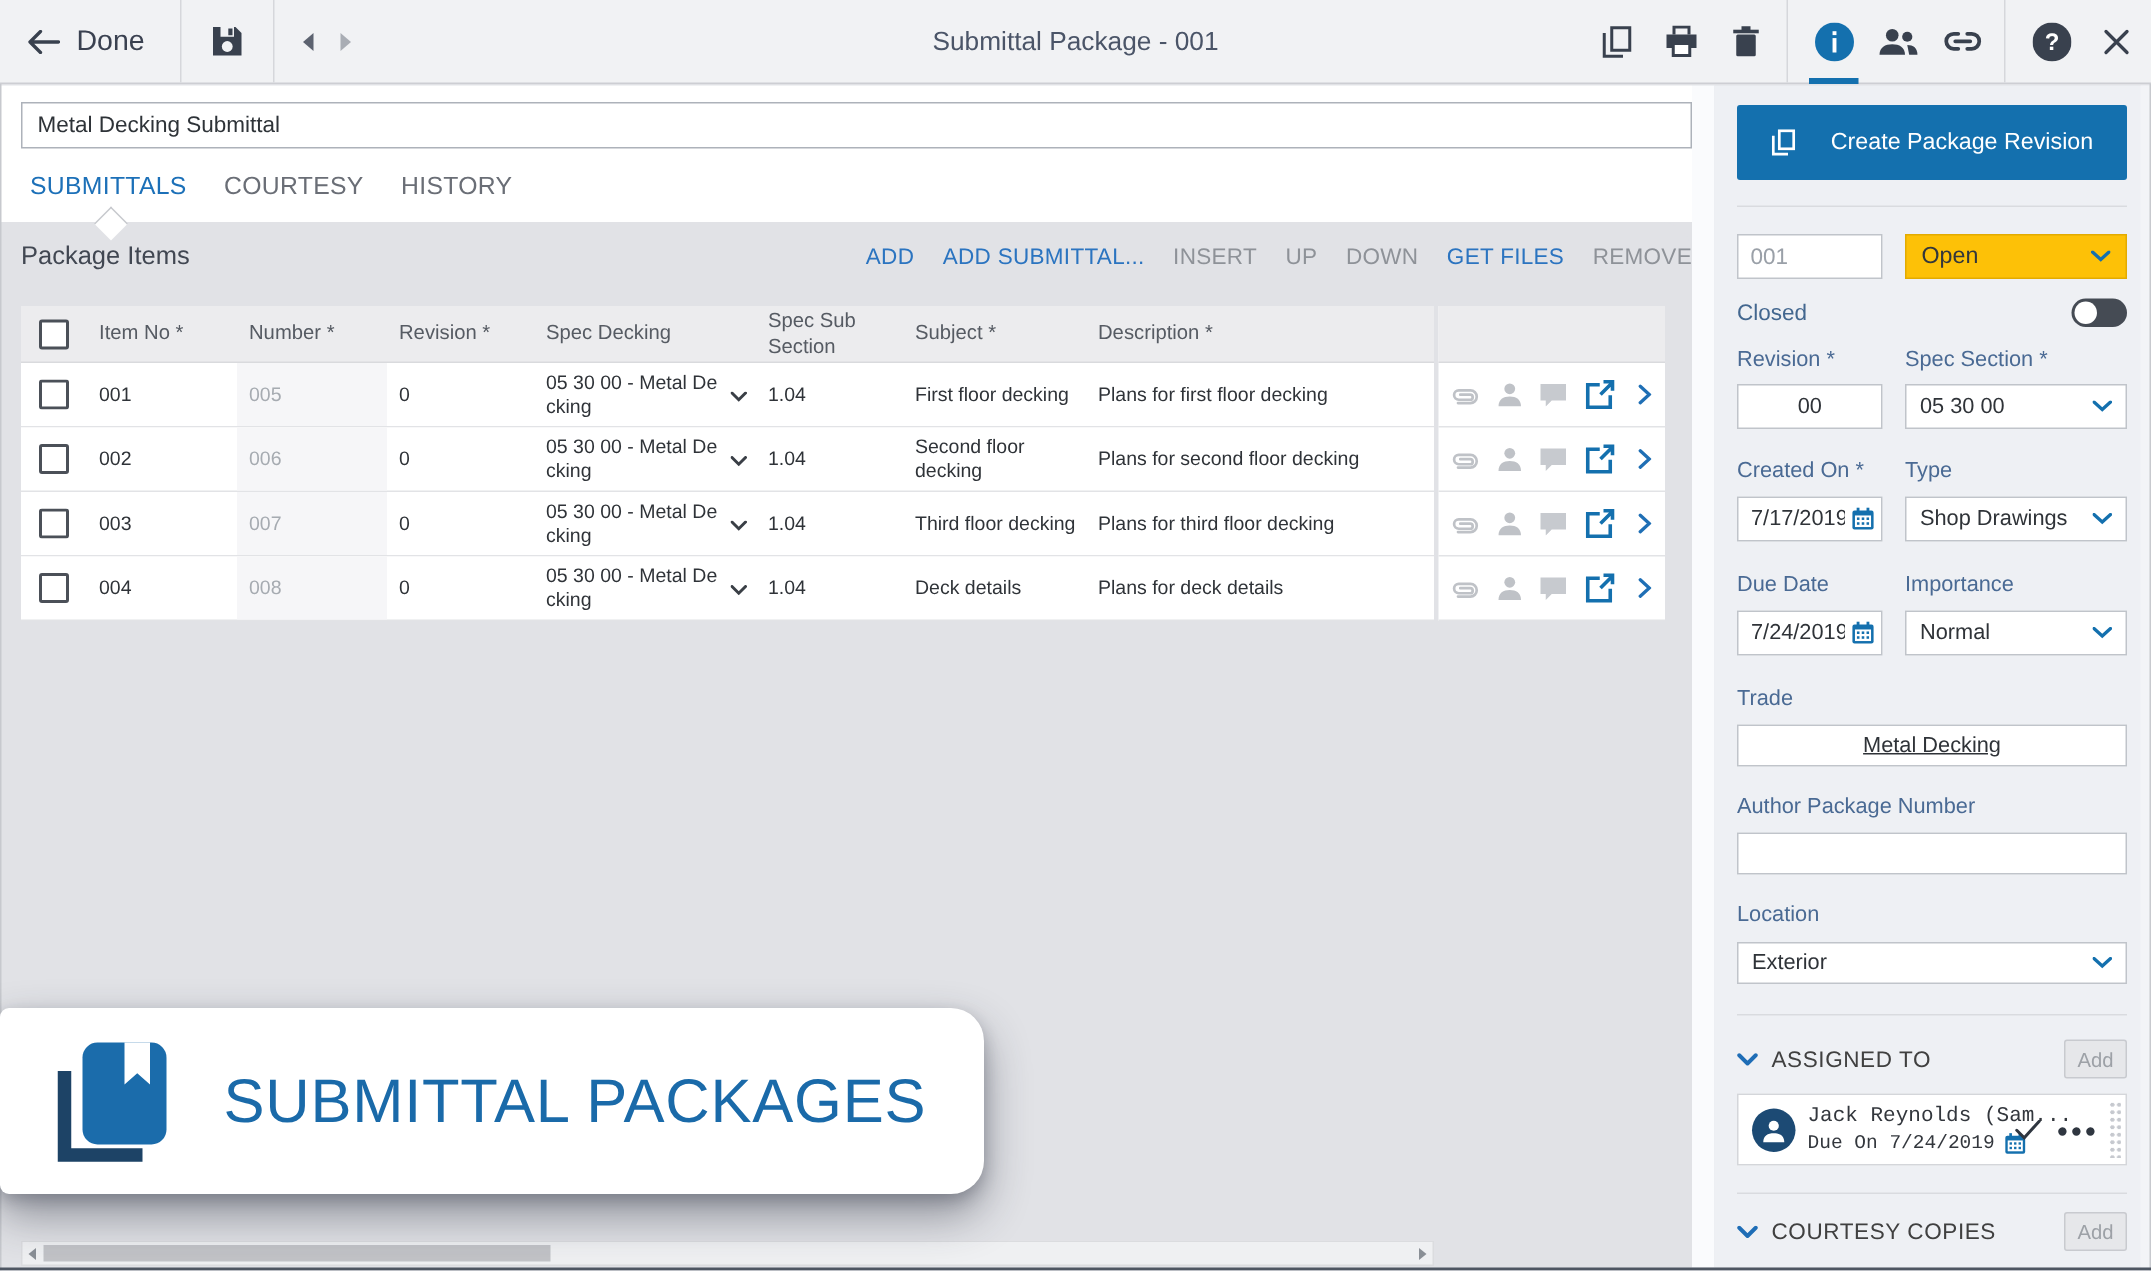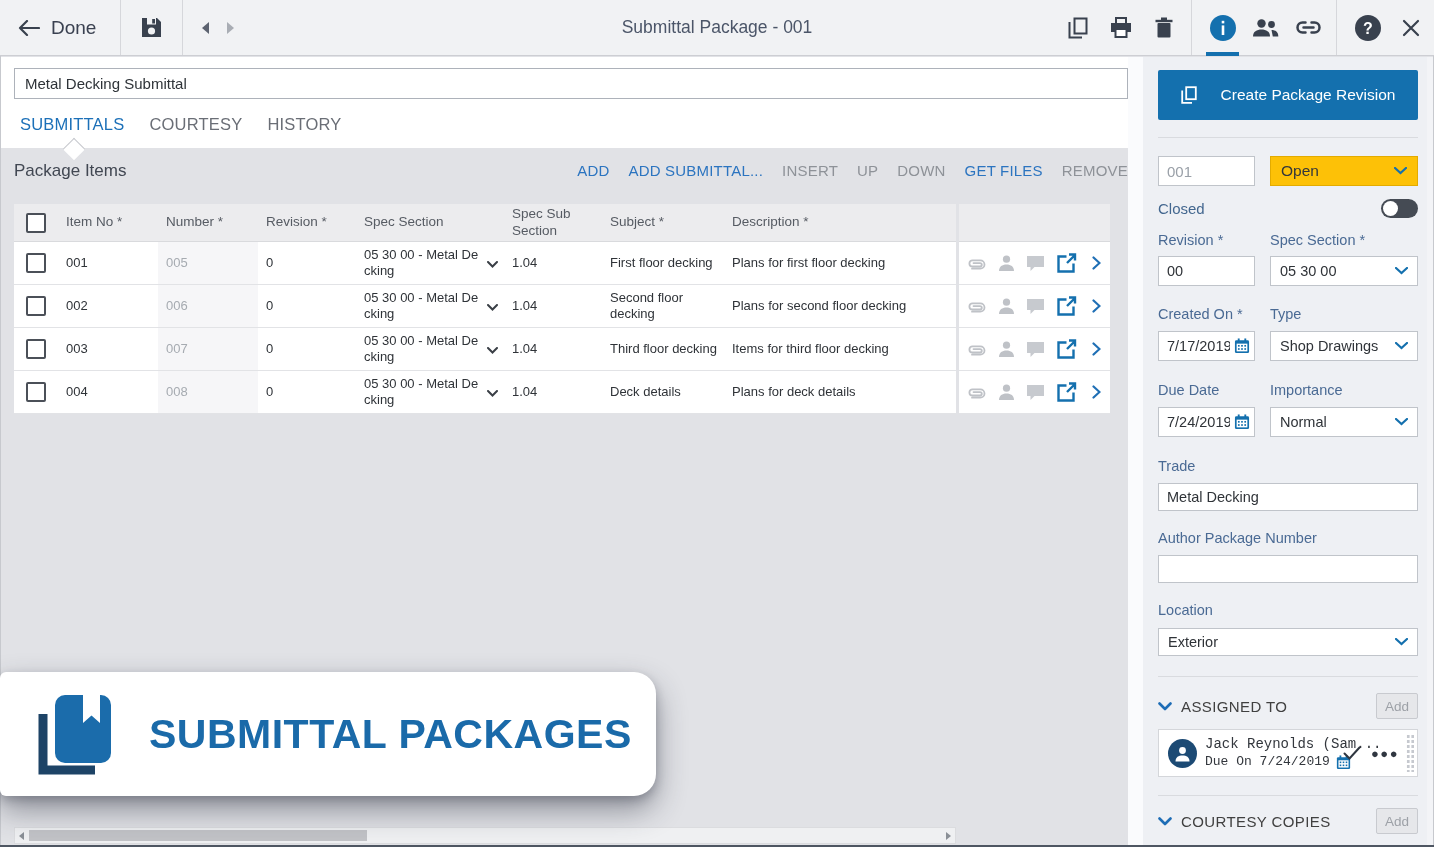--- a/index.html
+++ b/index.html
@@ -58,21 +58,21 @@
   
   .hscroll{position:absolute;left:14px;top:679px;width:942px;height:17px;background:#eff0f2;
     border:1px solid #dbdcdf;box-sizing:border-box;z-index:2;}
   .hs-thumb{position:absolute;left:14px;top:2px;width:338px;height:11px;background:#c2c3c7;cursor:pointer;}
   .hs-arrow{position:absolute;top:4px;width:0;height:0;border-top:4px solid transparent;border-bottom:4px solid transparent;cursor:pointer;}
   .hs-left{left:4px;border-right:5px solid #8a8f96;}
   .hs-right{right:4px;border-left:5px solid #8a8f96;}
   
   .banner{position:absolute;left:0;top:672px;width:656px;height:124px;background:#fff;
     border-radius:6px 22px 22px 6px;display:flex;align-items:center;gap:27px;padding-left:30px;box-sizing:border-box;
-    box-shadow:0 14px 30px rgba(40,45,60,.45),0 4px 10px rgba(40,45,60,.25);z-index:10;font-weight:bold;}
+    box-shadow:0 14px 30px rgba(40,45,60,.45),0 4px 10px rgba(40,45,60,.25);z-index:10;}
   .banner-text{font-size:41px;color:#1a6aa9;letter-spacing:.5px;white-space:nowrap;}
   
   .v-strip{position:absolute;left:1128px;top:57px;width:15px;height:788px;background:#fafbfd;z-index:1;}
   .sidebar{position:absolute;left:1143px;top:57px;width:291px;height:788px;background:#eef0f4;
     box-sizing:border-box;padding:13px 16px 0 15px;z-index:1;}
   .sidebar::after{content:"";position:absolute;right:0;top:0;width:7px;height:100%;background:#f3f4f7;}
   .cpr-btn{height:50px;background:#1470ae;color:#fff;display:flex;align-items:center;justify-content:center;
     gap:24px;font-size:15.5px;border-radius:2px;cursor:pointer;}
   .sb-divider{border-top:1px solid #d9dbdf;}
   .row-2col{display:flex;gap:15px;align-items:center;}
@@ -81,22 +81,22 @@
   .status-select{width:148px;height:30px;background:#fdc107;border:1px solid #e3ab00;box-sizing:border-box;
     display:flex;align-items:center;justify-content:space-between;padding:0 10px;color:#33373c;font-size:15.5px;cursor:pointer;}
   .closed-row{margin-top:12px;display:flex;align-items:center;justify-content:space-between;height:20px;}
   .closed-label{color:#43678f;font-size:15px;}
   .toggle{width:37px;height:19px;background:#454b54;border-radius:10px;position:relative;cursor:pointer;}
   .toggle::after{content:"";position:absolute;left:2px;top:2px;width:15px;height:15px;background:#fff;border-radius:50%;}
   .f-label{color:#4a6a94;font-size:14.5px;line-height:18px;}
   .lbl-l{width:97px;flex-shrink:0;}
   .lbl-r{width:148px;flex-shrink:0;}
   .f-input{height:30px;box-sizing:border-box;border:1px solid #c0c4ca;background:#fff;font-size:14.5px;color:#2f3338;
-    padding:0 8px;width:100%;font-family:"Liberation Sans",sans-serif;outline:none;}
-  .f-input.short{height:28px;}
+    padding:0 8px;width:100%;font-family:"Liberation Sans",sans-serif;outline:none;text-align:center;}
+  .f-input.short{height:28px;text-decoration:underline;}
   .date-wrap{position:relative;width:97px;flex-shrink:0;}
   .date-wrap .f-input{padding-right:24px;}
   .cal-icon{position:absolute;right:5px;top:7px;}
   .select{height:30px;box-sizing:border-box;border:1px solid #c0c4ca;background:#fff;display:flex;align-items:center;
     justify-content:space-between;padding:0 9px;font-size:14.5px;color:#2f3338;cursor:pointer;}
   .select.w148{width:148px;flex-shrink:0;}
   .select.short{height:28px;}
   .section-head{display:flex;align-items:center;gap:9px;height:26px;}
   .sh-label{color:#404040;font-size:15px;letter-spacing:.4px;}
   .add-btn{margin-left:auto;width:42px;height:26px;background:#e6e7ea;border:1px solid #c8cacf;color:#9da1a7;
@@ -252,21 +252,21 @@
 
   <div class="table-wrap">
     <div class="table-main">
       <div class="t-head" id="thead">
         <div class="h-cell w-cb">
           <span class="cb"></span>
         </div>
       <div class="h-cell w1">Item No *</div>
           <div class="h-cell w2">Number *</div>
           <div class="h-cell w3">Revision *</div>
-          <div class="h-cell w4">Spec Section</div>
+          <div class="h-cell w4">Spec Decking</div>
           <div class="h-cell w5">Spec Sub Section</div>
           <div class="h-cell w6">Subject *</div>
           <div class="h-cell w7">Description *</div>
         </div>
       <div id="tbody">
           <div class="t-row">
     <div class="cell w-cb">
       <span class="cb"></span>
     </div>
     <div class="cell w1">001</div>
@@ -313,21 +313,21 @@
     <div class="cell w4 cell-spec">
       <span>05 30 00 - Metal Decking</span>
       <span class="spec-caret">
         <svg width="11" height="7" viewBox="0 0 11 7">
                   <path d="M1 1l4.5 4.5L10 1" stroke="#3a3f46" stroke-width="2" fill="none" stroke-linecap="round"></path>
                 </svg>
       </span>
     </div>
     <div class="cell w5">1.04</div>
     <div class="cell w6">Third floor decking</div>
-    <div class="cell w7">Items for third floor decking</div>
+    <div class="cell w7">Plans for third floor decking</div>
   </div>
           <div class="t-row">
     <div class="cell w-cb">
       <span class="cb"></span>
     </div>
     <div class="cell w1">004</div>
     <div class="cell w2 cell-number">008</div>
     <div class="cell w3">0</div>
     <div class="cell w4 cell-spec">
       <span>05 30 00 - Metal Decking</span>

